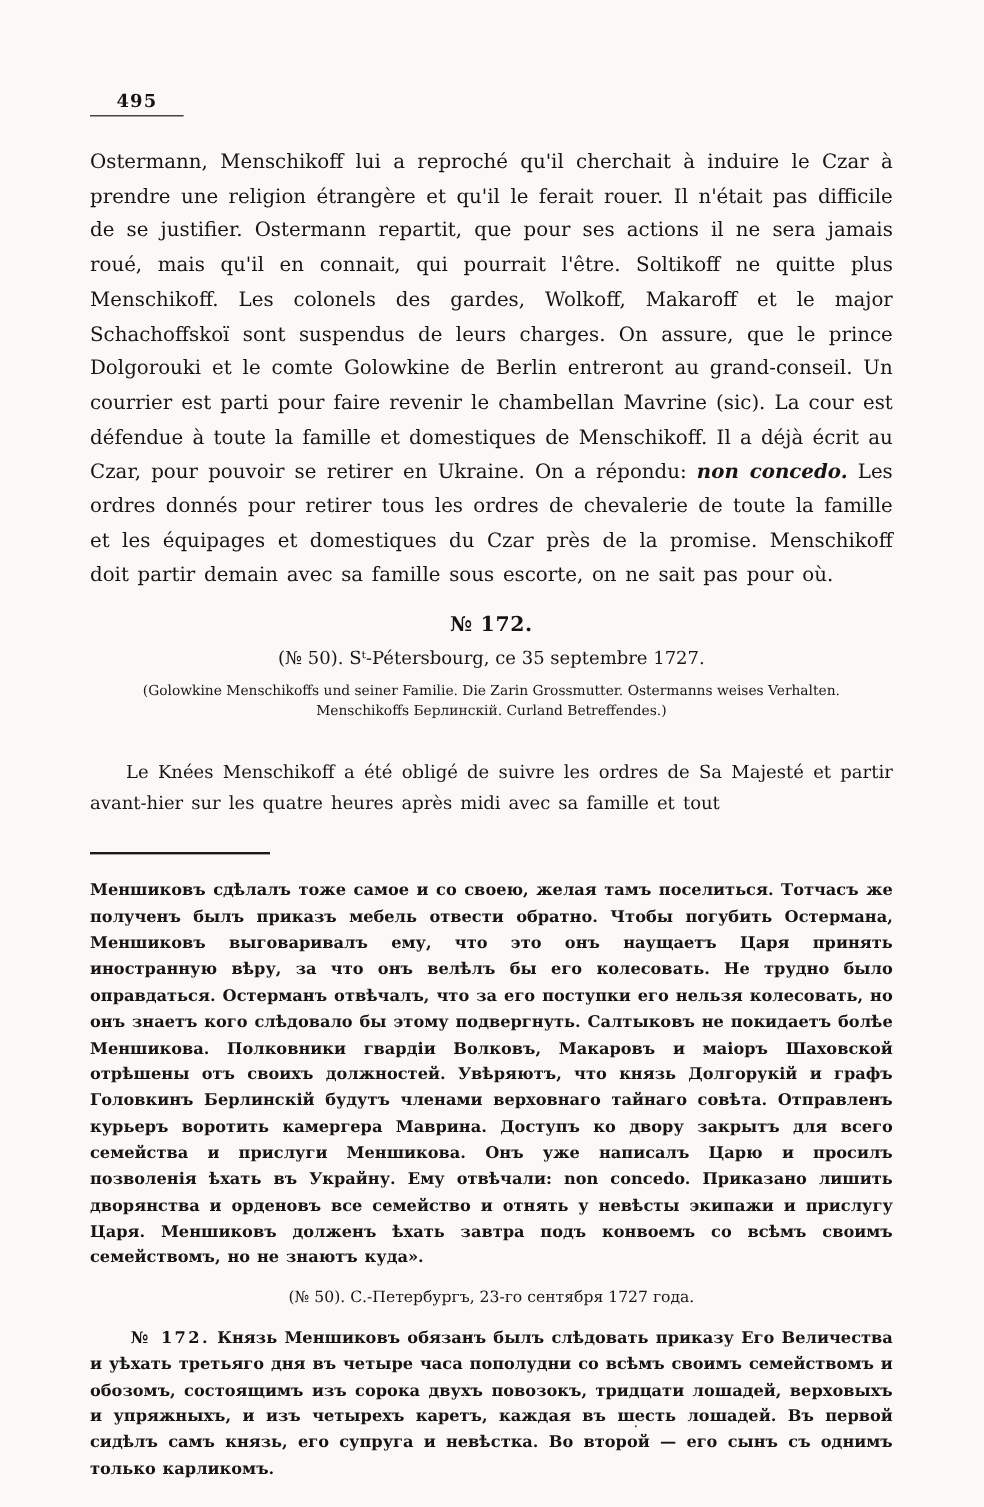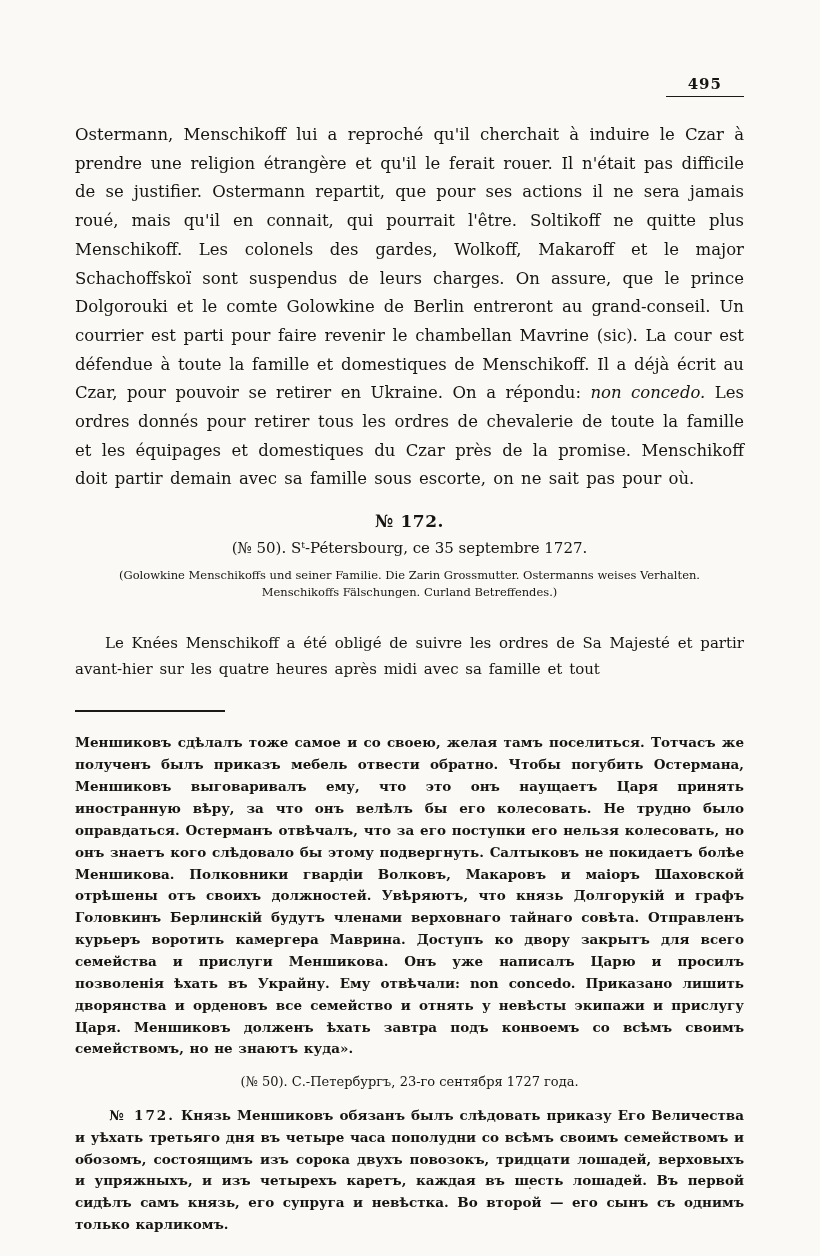--- a/index.html
+++ b/index.html
@@ -13,39 +13,40 @@
     height: 1256px;
     margin: 0 auto;
     background: #faf9f5;
     box-sizing: border-box;
     padding: 74px 76px 40px 75px;
     color: #161513;
     font-family: "DejaVu Serif", "DejaVu Sans", serif;
     overflow: hidden;
   }
   .page-number-wrap {
-    text-align: right;
+    text-align: left;
     margin-bottom: 24px;
   }
   .page-number {
     display: inline-block;
     font-size: 15px;
     font-weight: bold;
     letter-spacing: 1px;
     padding: 0 22px 3px 22px;
     border-bottom: 1.5px solid #1b1a18;
   }
   .main-text {
     font-size: 16.5px;
     line-height: 1.74;
     text-align: justify;
     word-spacing: 2px;
   }
   .main-text .italic {
     font-style: italic;
+    font-weight: bold;
   }
   .doc-heading {
     text-align: center;
     font-weight: bold;
     font-size: 17px;
     margin: 16px 0 8px 0;
     letter-spacing: 0.5px;
   }
   .doc-dateline {
     text-align: center;
@@ -110,21 +111,21 @@
   </div>
 
   <p class="main-text"><span>Ostermann, Menschikoff lui a reproché qu'il cherchait à induire le Czar à prendre une religion étrangère et qu'il le ferait rouer. Il n'était pas difficile de se justifier. Ostermann repartit, que pour ses actions il ne sera jamais roué, mais qu'il en connait, qui pourrait l'être. Soltikoff ne quitte plus Menschikoff. Les colonels des gardes, Wolkoff, Makaroff et le major Schachoffskoï sont suspendus de leurs charges. On assure, que le prince Dolgorouki et le comte Golowkine de Berlin entreront au grand-conseil. Un courrier est parti pour faire revenir le chambellan Mavrine (sic). La cour est défendue à toute la famille et domestiques de Menschikoff. Il a déjà écrit au Czar, pour pouvoir se retirer en Ukraine. On a répondu: </span><span class="italic">non concedo.</span><span> Les ordres donnés pour retirer tous les ordres de chevalerie de toute la famille et les équipages et domestiques du Czar près de la promise. Menschikoff doit partir demain avec sa famille sous escorte, on ne sait pas pour où.</span></p>
 
   <div class="doc-heading">№ 172.</div>
 
   <div class="doc-dateline">(№ 50). Sᵗ-Pétersbourg, ce 35 septembre 1727.</div>
 
   <div class="doc-summary">
     <div>(Golowkine Menschikoffs und seiner Familie. Die Zarin Grossmutter. Ostermanns weises Verhalten.</div>
-    <div>Menschikoffs Fälschungen. Curland Betreffendes.)</div>
+    <div>Menschikoffs Берлинскій. Curland Betreffendes.)</div>
   </div>
 
   <p class="doc-body">Le Knées Menschikoff a été obligé de suivre les ordres de Sa Majesté et partir avant-hier sur les quatre heures après midi avec sa famille et tout</p>
 
   <hr class="footnote-rule">
 
   <p class="footnote">Меншиковъ сдѣлалъ тоже самое и со своею, желая тамъ поселиться. Тотчасъ же полученъ былъ приказъ мебель отвести обратно. Чтобы погубить Остермана, Меншиковъ выговаривалъ ему, что это онъ наущаетъ Царя принять иностранную вѣру, за что онъ велѣлъ бы его колесовать. Не трудно было оправдаться. Остерманъ отвѣчалъ, что за его поступки его нельзя колесовать, но онъ знаетъ кого слѣдовало бы этому подвергнуть. Салтыковъ не покидаетъ болѣе Меншикова. Полковники гвардіи Волковъ, Макаровъ и маіоръ Шаховской отрѣшены отъ своихъ должностей. Увѣряютъ, что князь Долгорукій и графъ Головкинъ Берлинскій будутъ членами верховнаго тайнаго совѣта. Отправленъ курьеръ воротить камергера Маврина. Доступъ ко двору закрытъ для всего семейства и прислуги Меншикова. Онъ уже написалъ Царю и просилъ позволенія ѣхать въ Украйну. Ему отвѣчали: non concedo. Приказано лишить дворянства и орденовъ все семейство и отнять у невѣсты экипажи и прислугу Царя. Меншиковъ долженъ ѣхать завтра подъ конвоемъ со всѣмъ своимъ семействомъ, но не знаютъ куда».</p>
 
   <div class="footnote-dateline">(№ 50). С.-Петербургъ, 23-го сентября 1727 года.</div>
 

